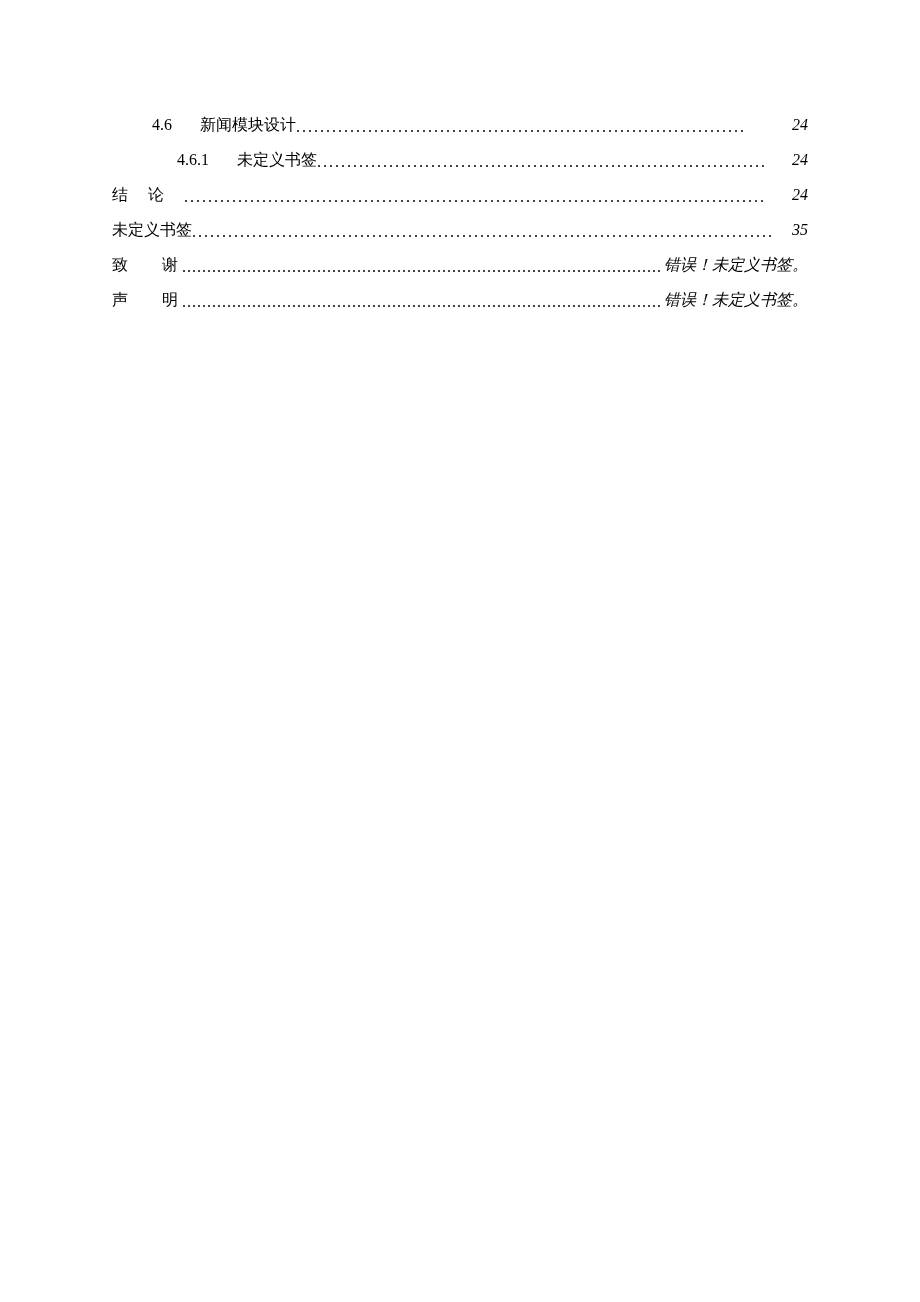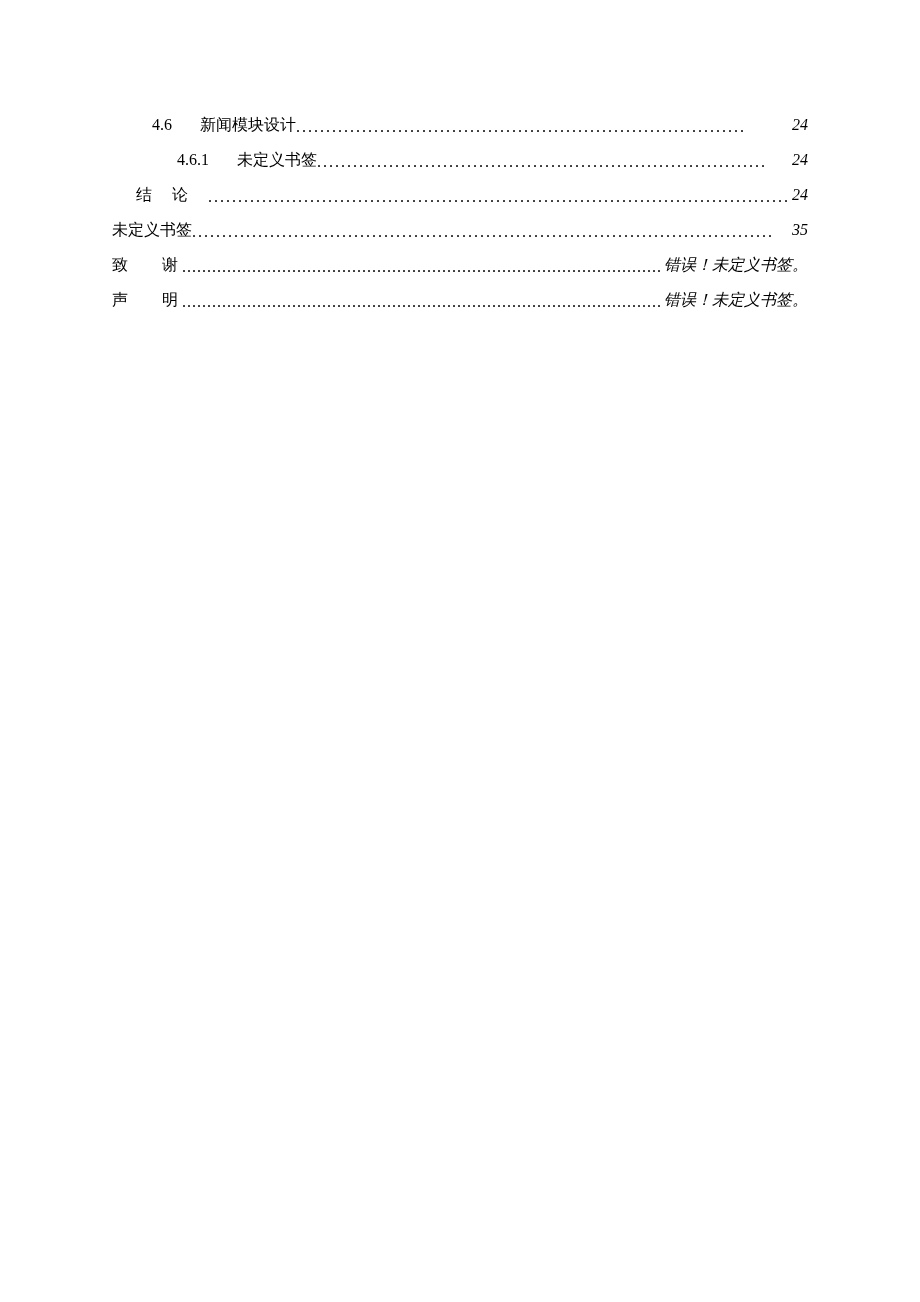--- a/index.html
+++ b/index.html
@@ -41,21 +41,21 @@
       position: relative;
       top: 2px;
     }
     .toc-page {
       flex-shrink: 0;
       padding-left: 2px;
       font-style: italic;
     }
     .gap-sm { display: inline-block; width: 28px; }
     .gap-md { display: inline-block; width: 28px; }
-    .char-gap { letter-spacing: 20px; margin-left: 24px; }
+    .char-gap { letter-spacing: 20px; }
   </style>
 </head>
 <body>
 
 <div>
 
   <div class="toc-line indent-1">
     <span class="toc-label">4.6</span>
     <span class="gap-sm"></span>
     <span class="toc-title">新闻模块设计</span>

